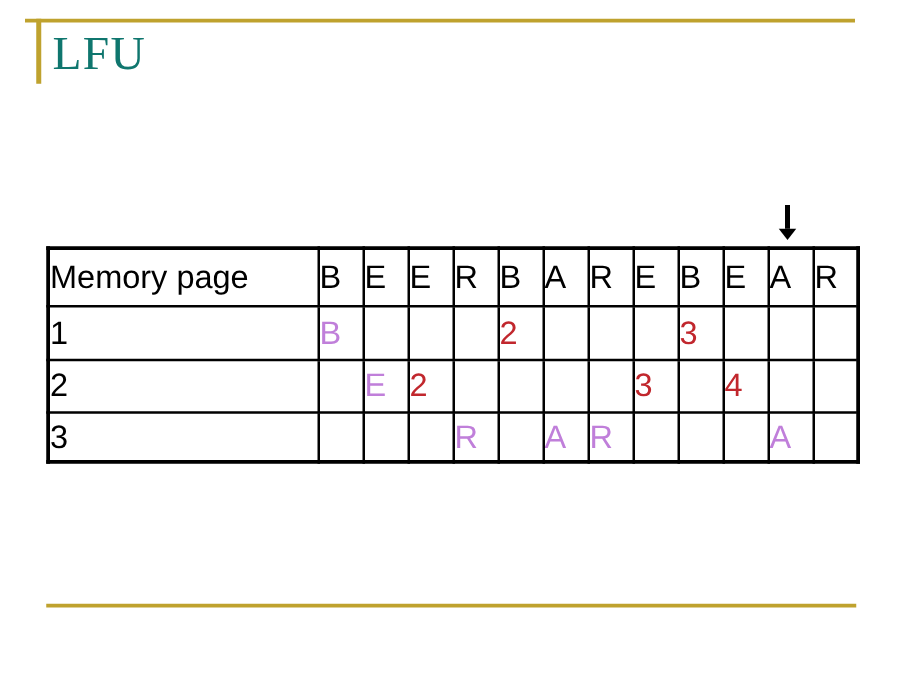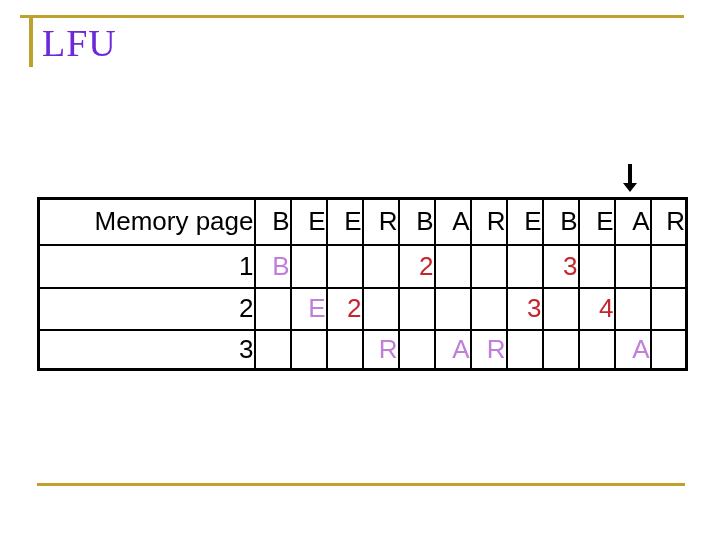--- a/index.html
+++ b/index.html
@@ -57,21 +57,21 @@
   table.memory-table {
     position: absolute;
     left: 37px; top: 197px;
     width: 648px;
     border-collapse: collapse;
     table-layout: fixed;
     border: 3px solid #000;
   }
   table.memory-table td {
     border: 2px solid #000;
-    text-align: right;
+    text-align: left;
     vertical-align: middle;
     font-size: 26px;
     color: #000;
     padding: 0;
     overflow: hidden;
     white-space: nowrap;
   }
   table.memory-table col.label-col { width: 216px; }
   table.memory-table col.ref-col   { width: 36px; }
   table.memory-table tr:nth-child(1) { height: 46px; }
@@ -86,21 +86,21 @@
   }
 </style>
 </head>
 <body>
 
 <div class="slide">
 
   <div class="top-line" style="background: rgb(191, 162, 46);"></div>
   <div class="accent-bar" style="background: rgb(191, 162, 46);"></div>
 
-  <h1 class="slide-title" style="color: #6d28d9;">LFU</h1>
+  <h1 class="slide-title" style="color: #0f766e;">LFU</h1>
 
   <div class="down-arrow">
     <div class="stem"></div>
     <div class="head"></div>
   </div>
 
   <table class="memory-table">
     <colgroup>
       <col class="label-col">
       <col class="ref-col">

